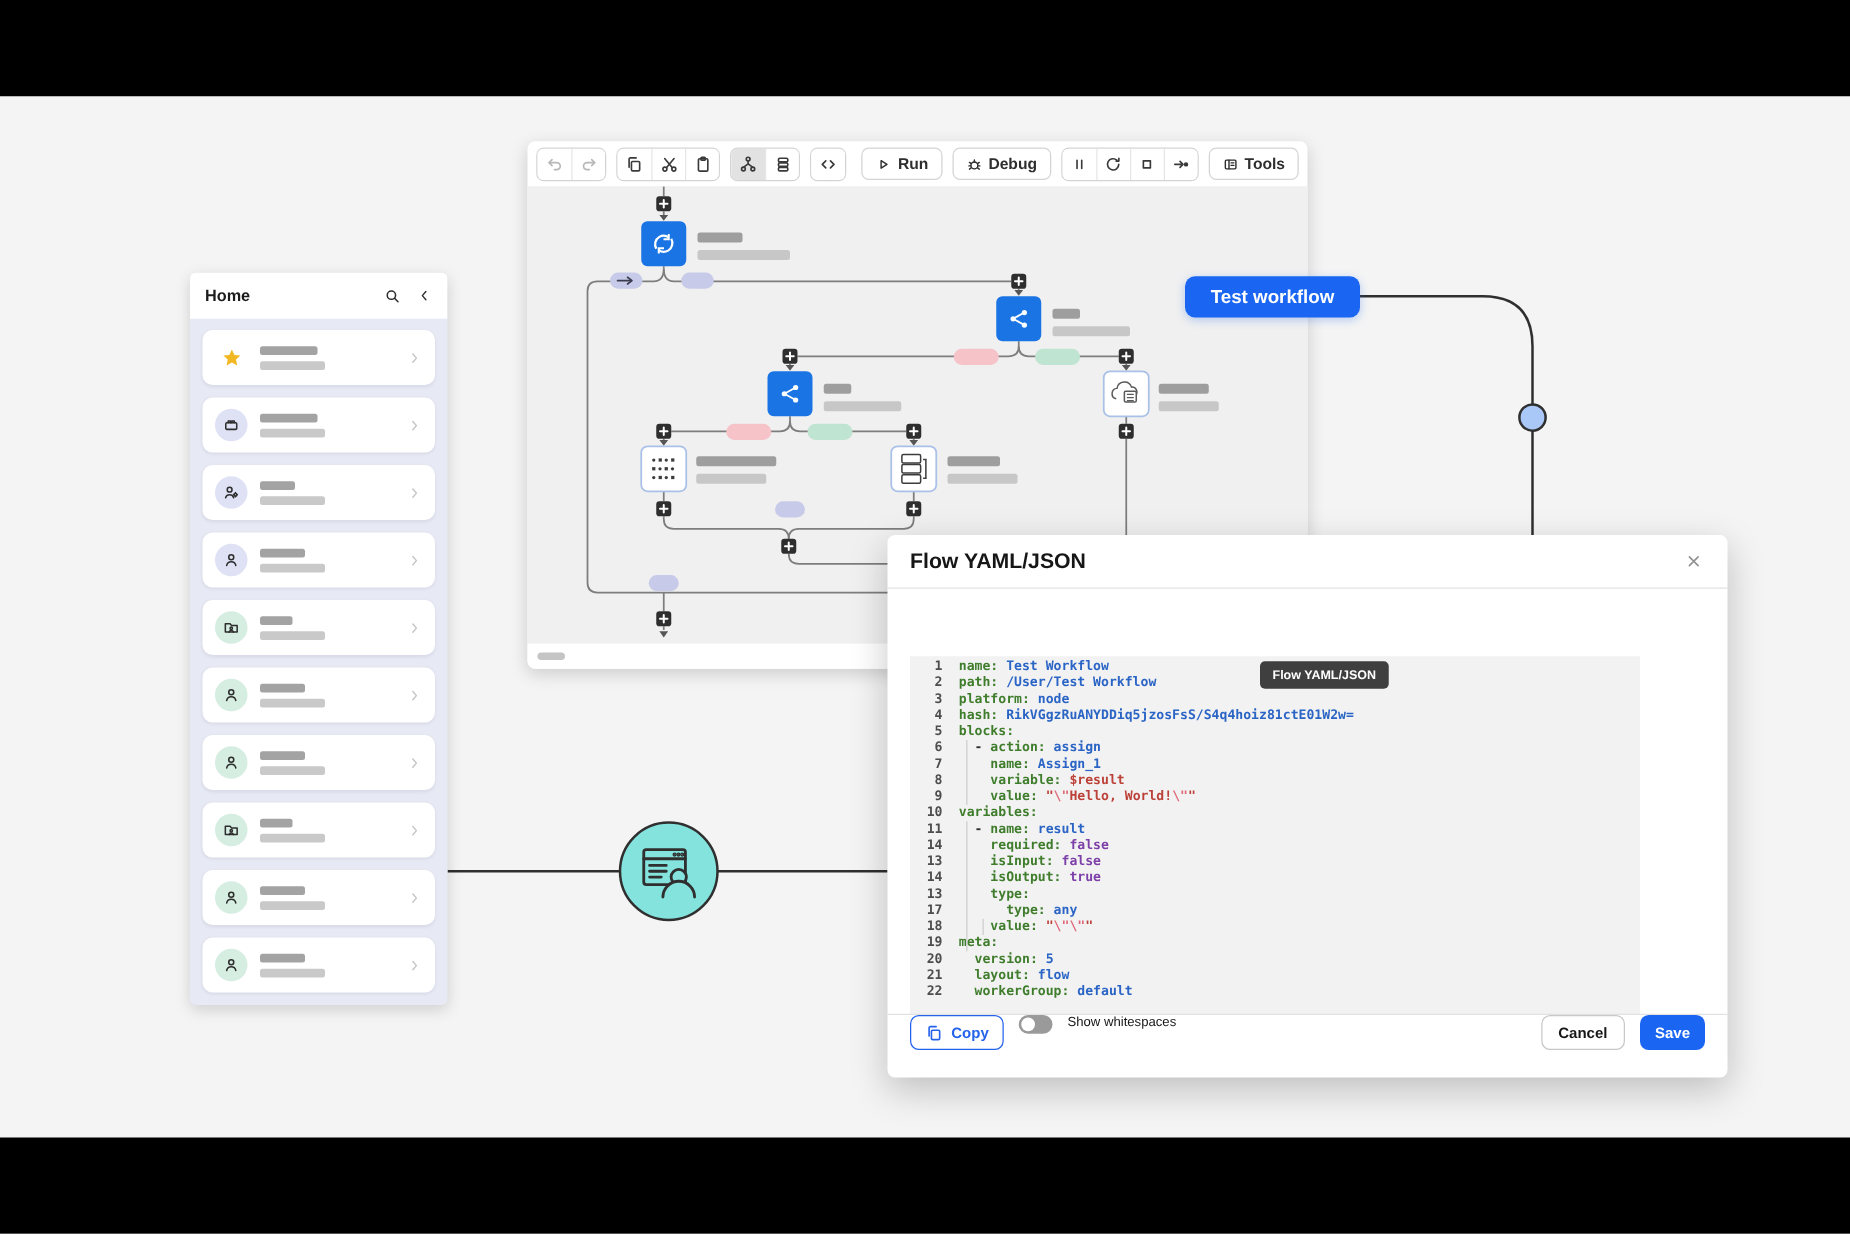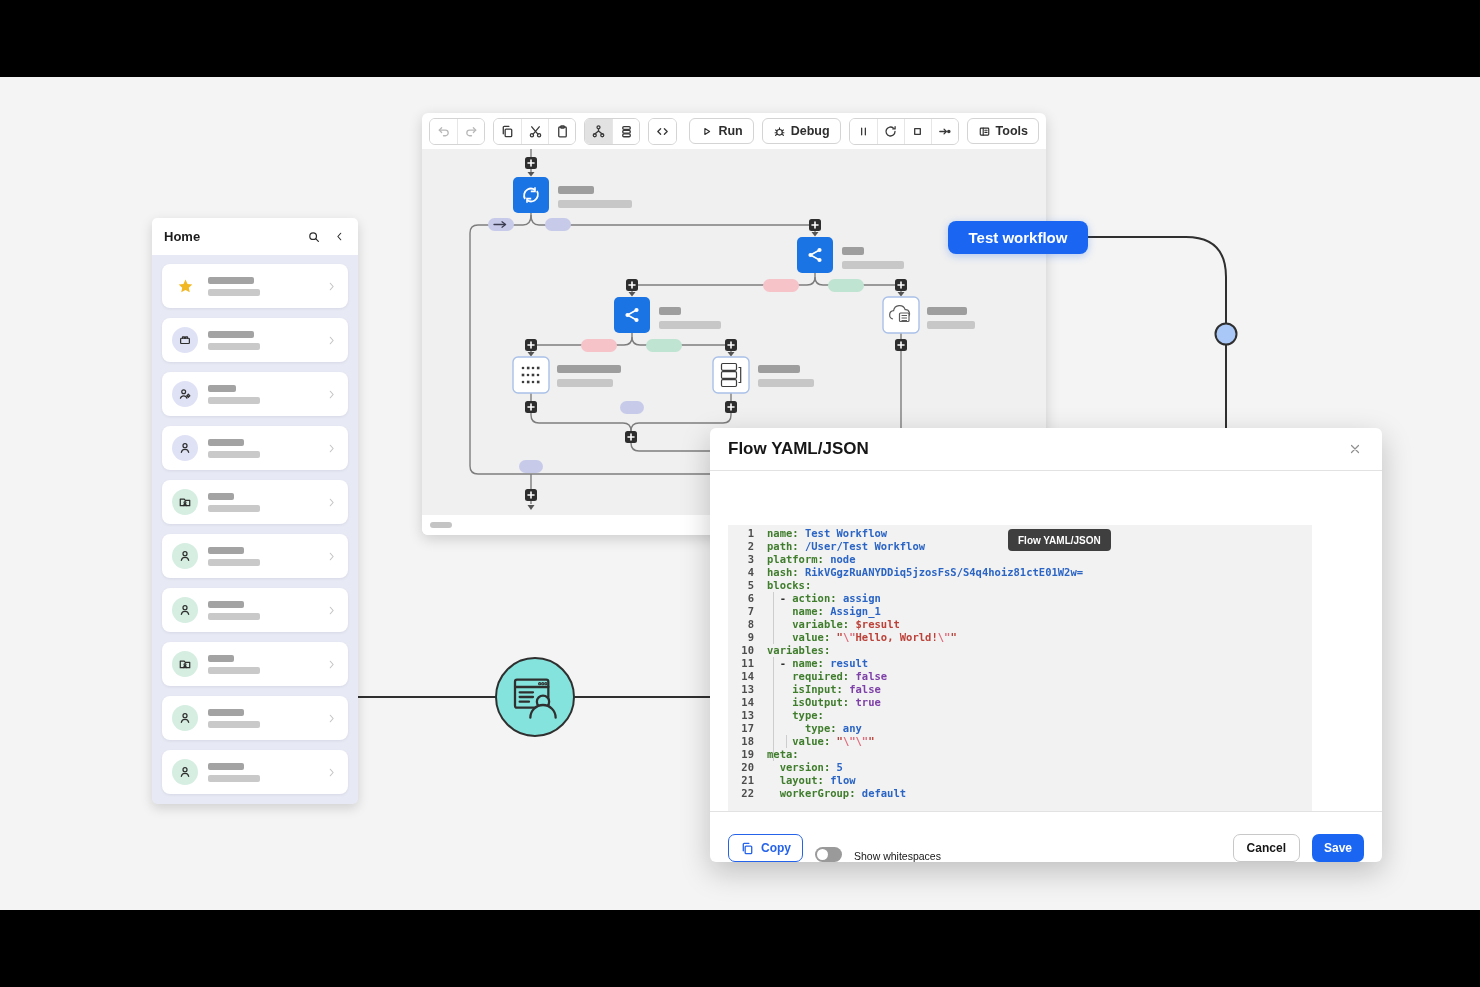--- a/index.html
+++ b/index.html
@@ -74,21 +74,21 @@
           box-sizing:border-box;cursor:text}
   .cl{display:flex;height:13px;line-height:13px}
   .ln{width:26px;text-align:right;color:#4d4d4d;flex:none}
   .ct{padding-left:13px;white-space:pre}
   .c-k{color:#3f7d2c}.c-b{color:#2a64c5}.c-r{color:#bc4138}.c-e{color:#e0697a}
   .c-p{color:#7d3fa8}.c-t{color:#2e2e2e}
   .guide{position:absolute;width:1px;background:#cdcdcd}
   .m-tip{position:absolute;left:298px;top:101px;height:22px;padding:0 10px;background:#3f3f3f;border-radius:4px;
          color:#fff;font-size:10px;font-weight:700;display:flex;align-items:center;z-index:2}
   .m-foot{position:absolute;left:0;right:0;bottom:0;height:50px;border-top:1px solid #e2e2e2;display:flex;
-          align-items:flex-end;padding:0 18px;gap:12px}
+          align-items:flex-start;padding:0 18px;gap:12px}
   .copy-btn{display:flex;gap:6px;align-items:center;height:28px;padding:0 11px;border:1.5px solid #2563eb;
             border-radius:7px;color:#2563eb;font-weight:700;font-size:12px;background:#fff;cursor:pointer;
             font-family:"Liberation Sans",sans-serif}
   .toggle{width:27px;height:15px;border-radius:8px;background:#9a9a9a;position:relative;border:0;cursor:pointer;flex:none}
   .toggle::after{content:'';position:absolute;left:2px;top:2px;width:11px;height:11px;border-radius:50%;background:#fff}
   .toggle-label{font-size:10.5px;font-weight:400;color:#161616}
   .spacer{flex:1}
   .cancel-btn{height:28px;padding:0 13px;border:1px solid #c8c8c8;border-radius:7px;background:#fff;font-weight:700;
               font-size:12px;color:#161616;cursor:pointer;font-family:"Liberation Sans",sans-serif}
   .save-btn{height:28px;padding:0 12px;background:#1a66f2;border-radius:7px;color:#fff;font-weight:700;font-size:12px;

